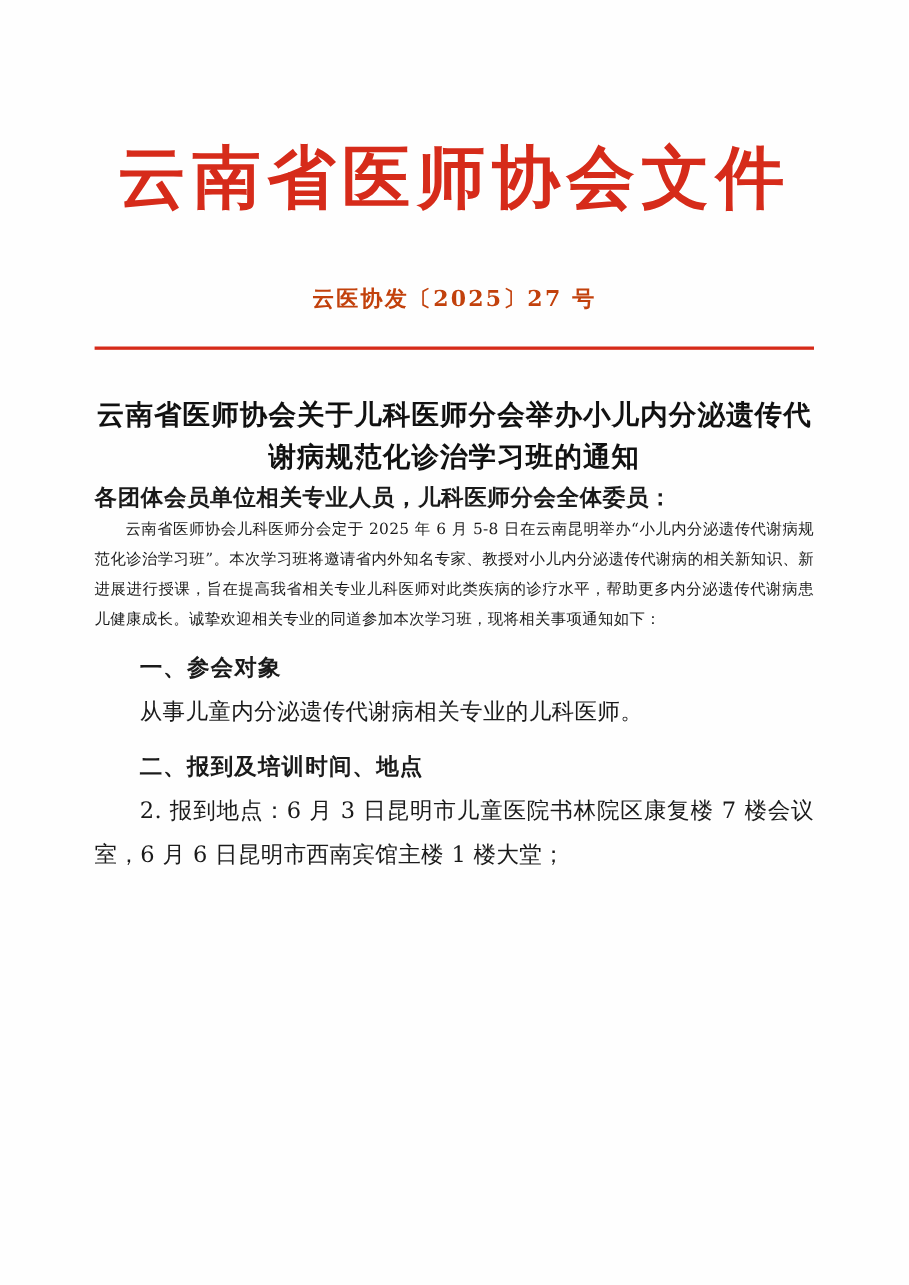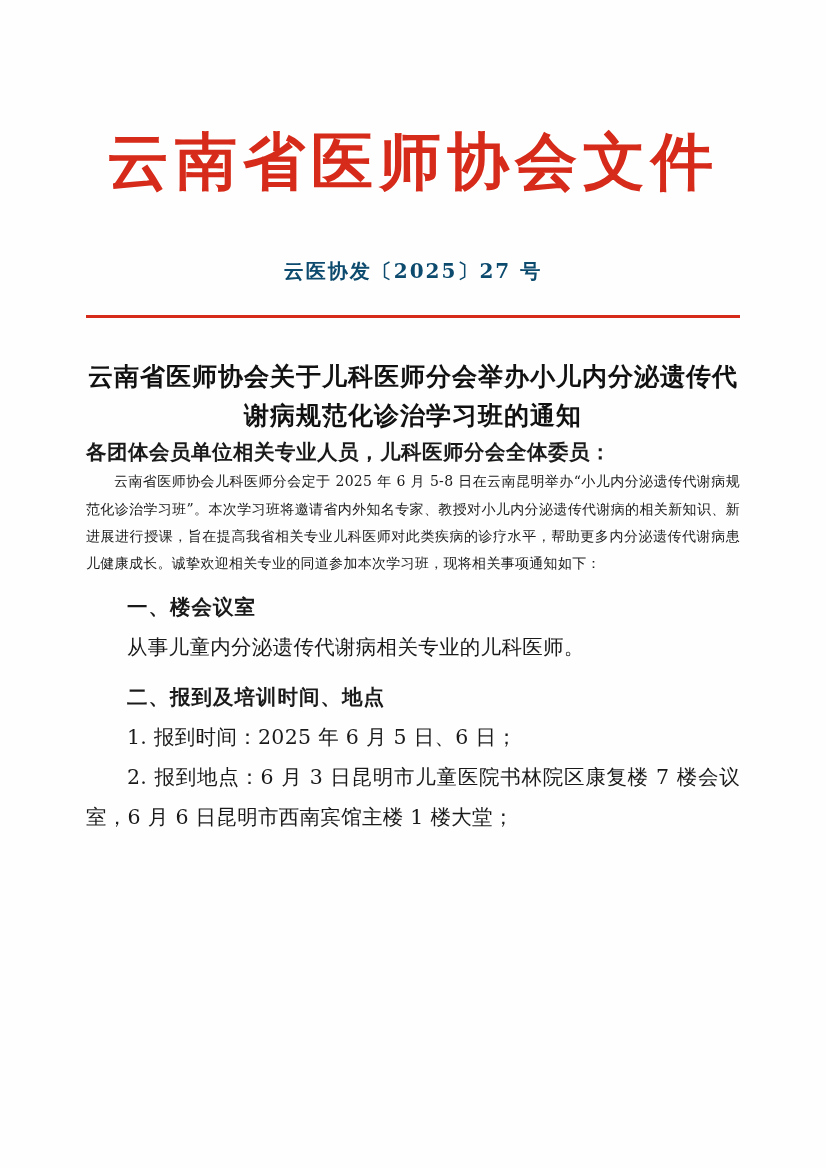--- a/index.html
+++ b/index.html
@@ -38,21 +38,21 @@
     line-height: 1.1;
     white-space: nowrap;
   }
 
   .doc-number {
     text-align: center;
     margin-top: 62px;
     font-size: 20px;
     font-weight: 700;
     letter-spacing: 2px;
-    color: #0c4a6e;
+    color: #c2410c;
   }
 
   .red-rule {
     margin-top: 30px;
     height: 3px;
     background: #d62b1a;
     width: 100%;
   }
 
   
@@ -114,23 +114,22 @@
   <div class="doc-number">云医协发〔2025〕27 号</div>
 
   <div class="red-rule"></div>
 
   <div class="doc-title">云南省医师协会关于儿科医师分会举办小儿内分泌遗传代谢病规范化诊治学习班的通知</div>
 
   <div class="salutation">各团体会员单位相关专业人员，儿科医师分会全体委员：</div>
 
   <div class="para">云南省医师协会儿科医师分会定于 2025 年 6 月 5-8 日在云南昆明举办“小儿内分泌遗传代谢病规范化诊治学习班”。本次学习班将邀请省内外知名专家、教授对小儿内分泌遗传代谢病的相关新知识、新进展进行授课，旨在提高我省相关专业儿科医师对此类疾病的诊疗水平，帮助更多内分泌遗传代谢病患儿健康成长。诚挚欢迎相关专业的同道参加本次学习班，现将相关事项通知如下：</div>
 
-  <div class="section-head">一、楼会议室</div>
+  <div class="section-head">一、参会对象</div>
 
   <div class="sub-line">从事儿童内分泌遗传代谢病相关专业的儿科医师。</div>
 
   <div class="section-head">二、报到及培训时间、地点</div>
 
-  <div class="sub-line">1. 报到时间：2025 年 6 月 5 日、6 日；</div>
 
   <div class="sub-line">2. 报到地点：6 月 3 日昆明市儿童医院书林院区康复楼 7 楼会议室，6 月 6 日昆明市西南宾馆主楼 1 楼大堂；</div>
 
 </div>
 
 </body></html>

